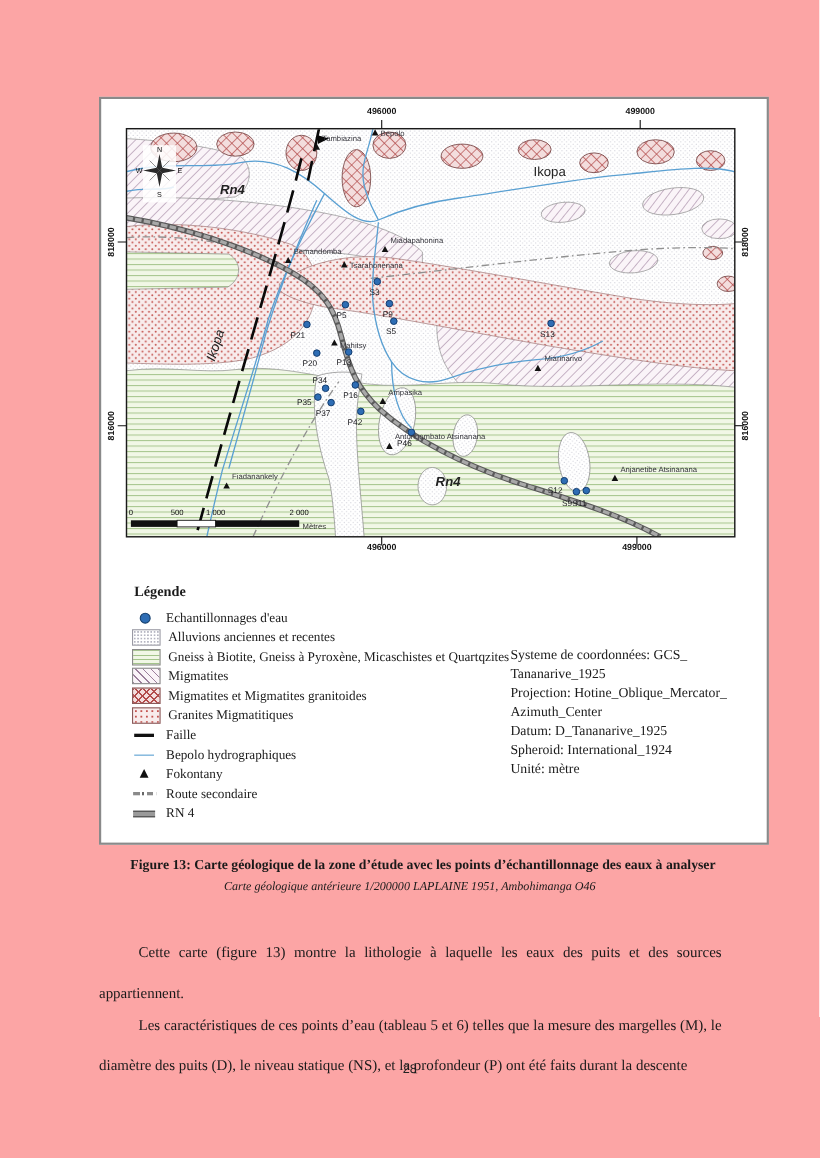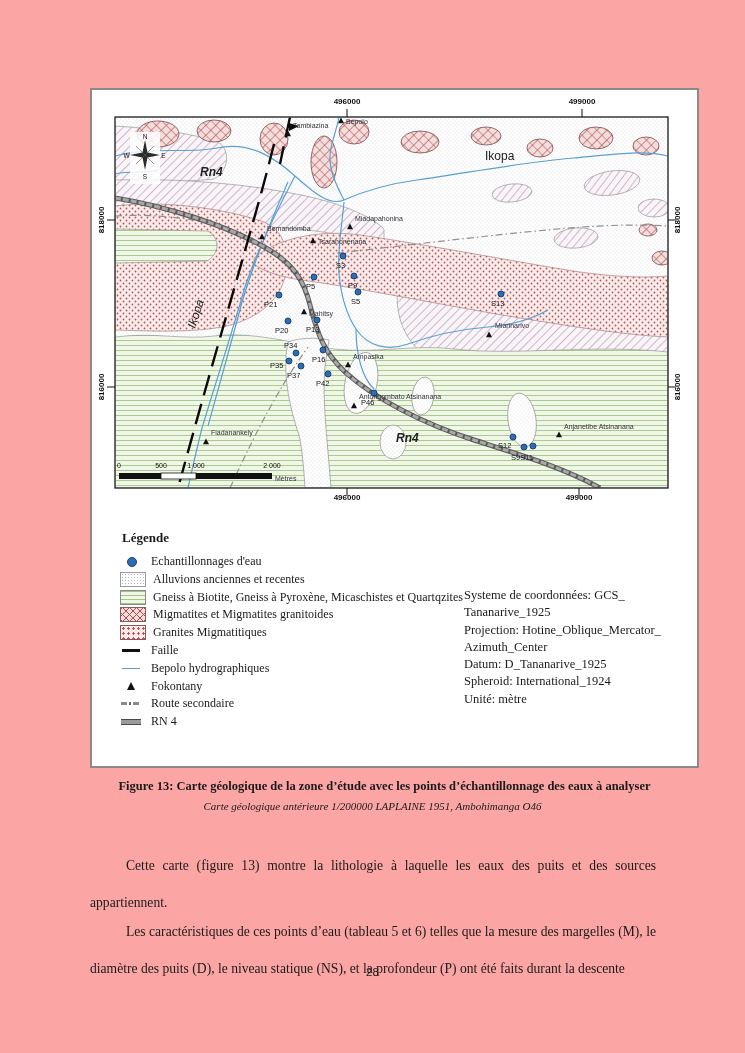--- a/index.html
+++ b/index.html
@@ -291,20 +291,24 @@
           </div>
           <div class="legend-row">
             <span class="sw sw-alluvions"></span>
             <span class="legend-label">Alluvions anciennes et recentes</span>
           </div>
           <div class="legend-row">
             <span class="sw sw-gneiss"></span>
             <span class="legend-label">Gneiss à Biotite, Gneiss à Pyroxène, Micaschistes et Quartqzites</span>
           </div>
           <div class="legend-row">
+            <span class="sw sw-migmatites"></span>
+            <span class="legend-label">Migmatites</span>
+          </div>
+          <div class="legend-row">
             <span class="sw sw-migmatites-granitoides"></span>
             <span class="legend-label">Migmatites et Migmatites granitoides</span>
           </div>
           <div class="legend-row">
             <span class="sw sw-granites"></span>
             <span class="legend-label">Granites Migmatitiques</span>
           </div>
           <div class="legend-row">
             <span class="sw sw-faille"></span>
             <span class="legend-label">Faille</span>

